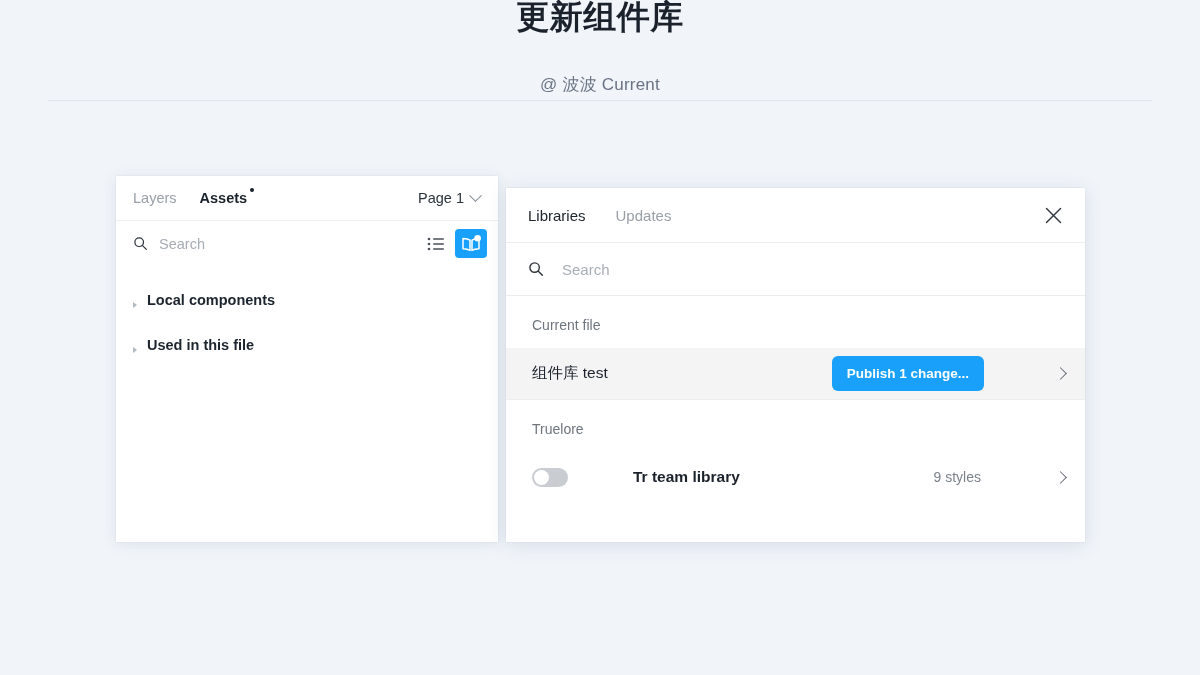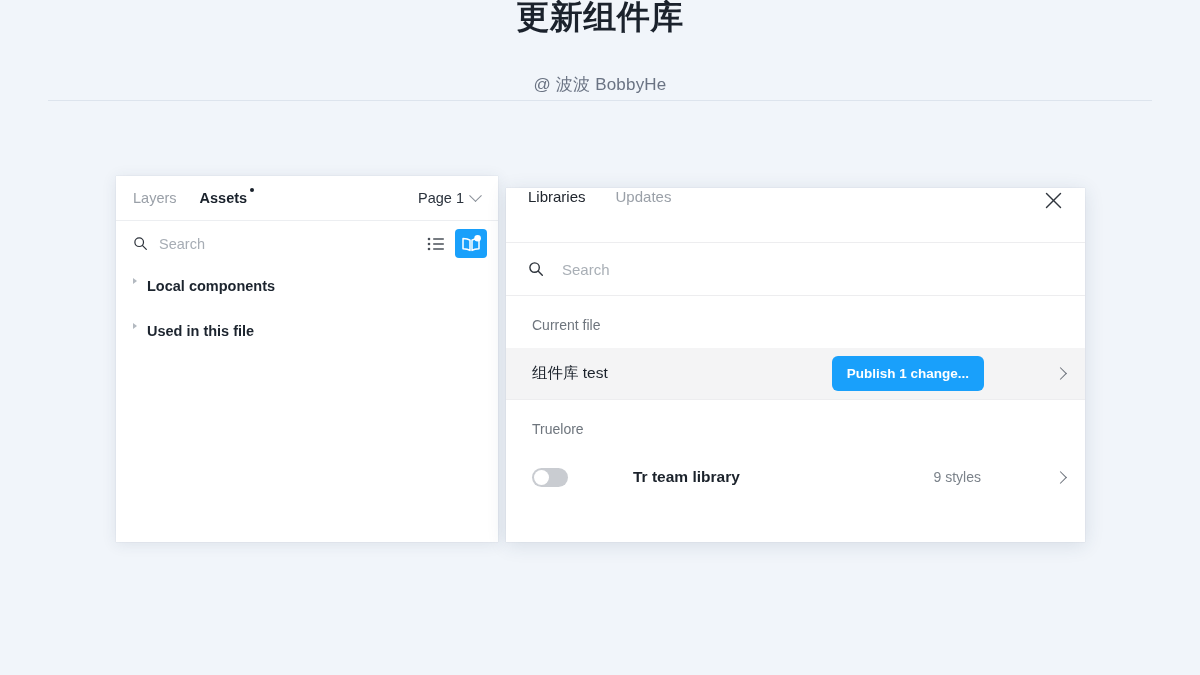--- a/index.html
+++ b/index.html
@@ -147,21 +147,21 @@
     align-items: center;
     justify-content: center;
   }
 
   .assets-tree {
     padding-top: 12px;
   }
 
   .tree-row {
     display: flex;
-    align-items: flex-start;
+    align-items: flex-end;
     height: 30px;
     padding-left: 17px;
     margin-bottom: 15px;
   }
 
   .tri {
     width: 0;
     height: 0;
     border-left: 4.5px solid #b3b9c0;
     border-top: 3.5px solid transparent;
@@ -183,21 +183,21 @@
     top: 188px;
     width: 579px;
     height: 354px;
     background: #ffffff;
     box-shadow: 0 3px 18px rgba(40, 60, 90, 0.13), 0 0 1px rgba(40,60,90,0.18);
   }
 
   .lib-tabbar {
     height: 55px;
     display: flex;
-    align-items: flex-start;
+    align-items: center;
     padding: 0 20px 0 22px;
     border-bottom: 1px solid #ededef;
   }
 
   .lib-tab {
     font-size: 15px;
     color: #9aa0a8;
     margin-right: 30px;
   }
 
@@ -310,21 +310,21 @@
     font-size: 14px;
     color: #7b828a;
     padding-right: 3px;
   }
 </style>
 </head>
 <body>
 
 <div class="page-header">
   <div class="page-title">更新组件库</div>
-  <div class="page-author">@ 波波 BobbyHe</div>
+  <div class="page-author">@ 波波 Current</div>
 </div>
 
 <div class="assets-panel">
 
   <div class="assets-tabbar">
     <div class="tab-layers">Layers</div>
     <div class="tab-assets">
       <span>Assets</span>
       <span class="dirty-dot"></span>
     </div>

